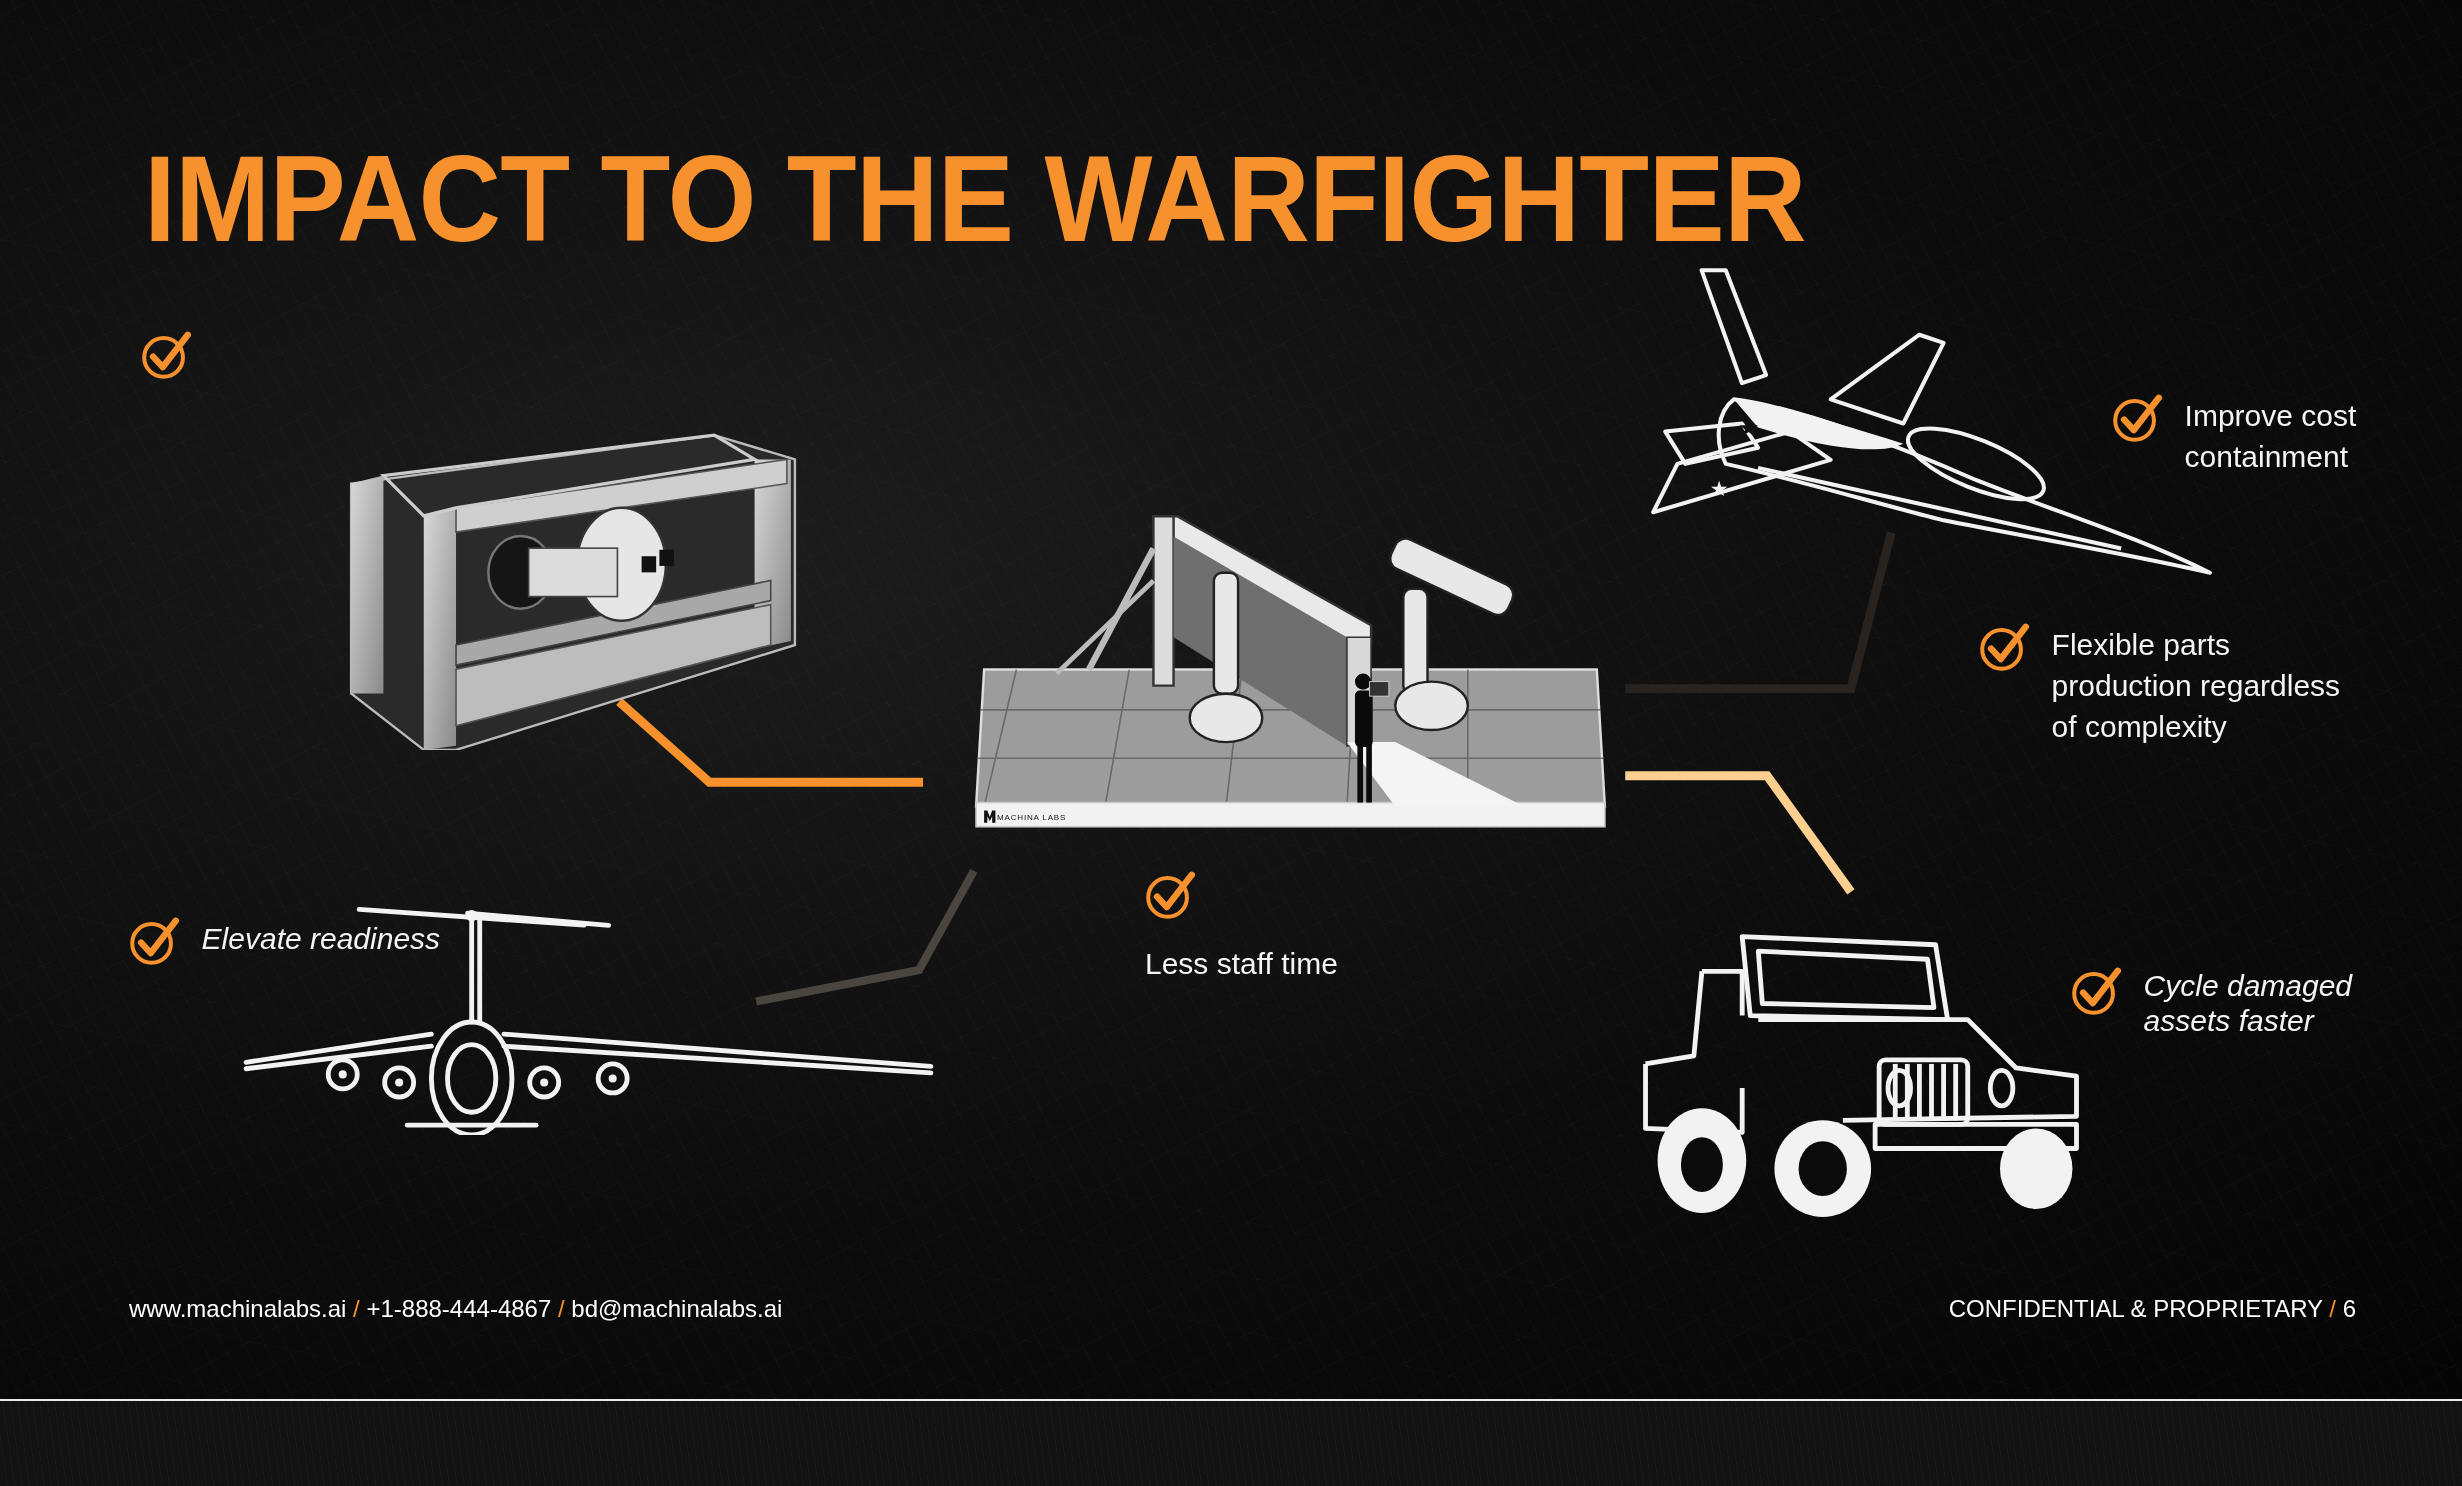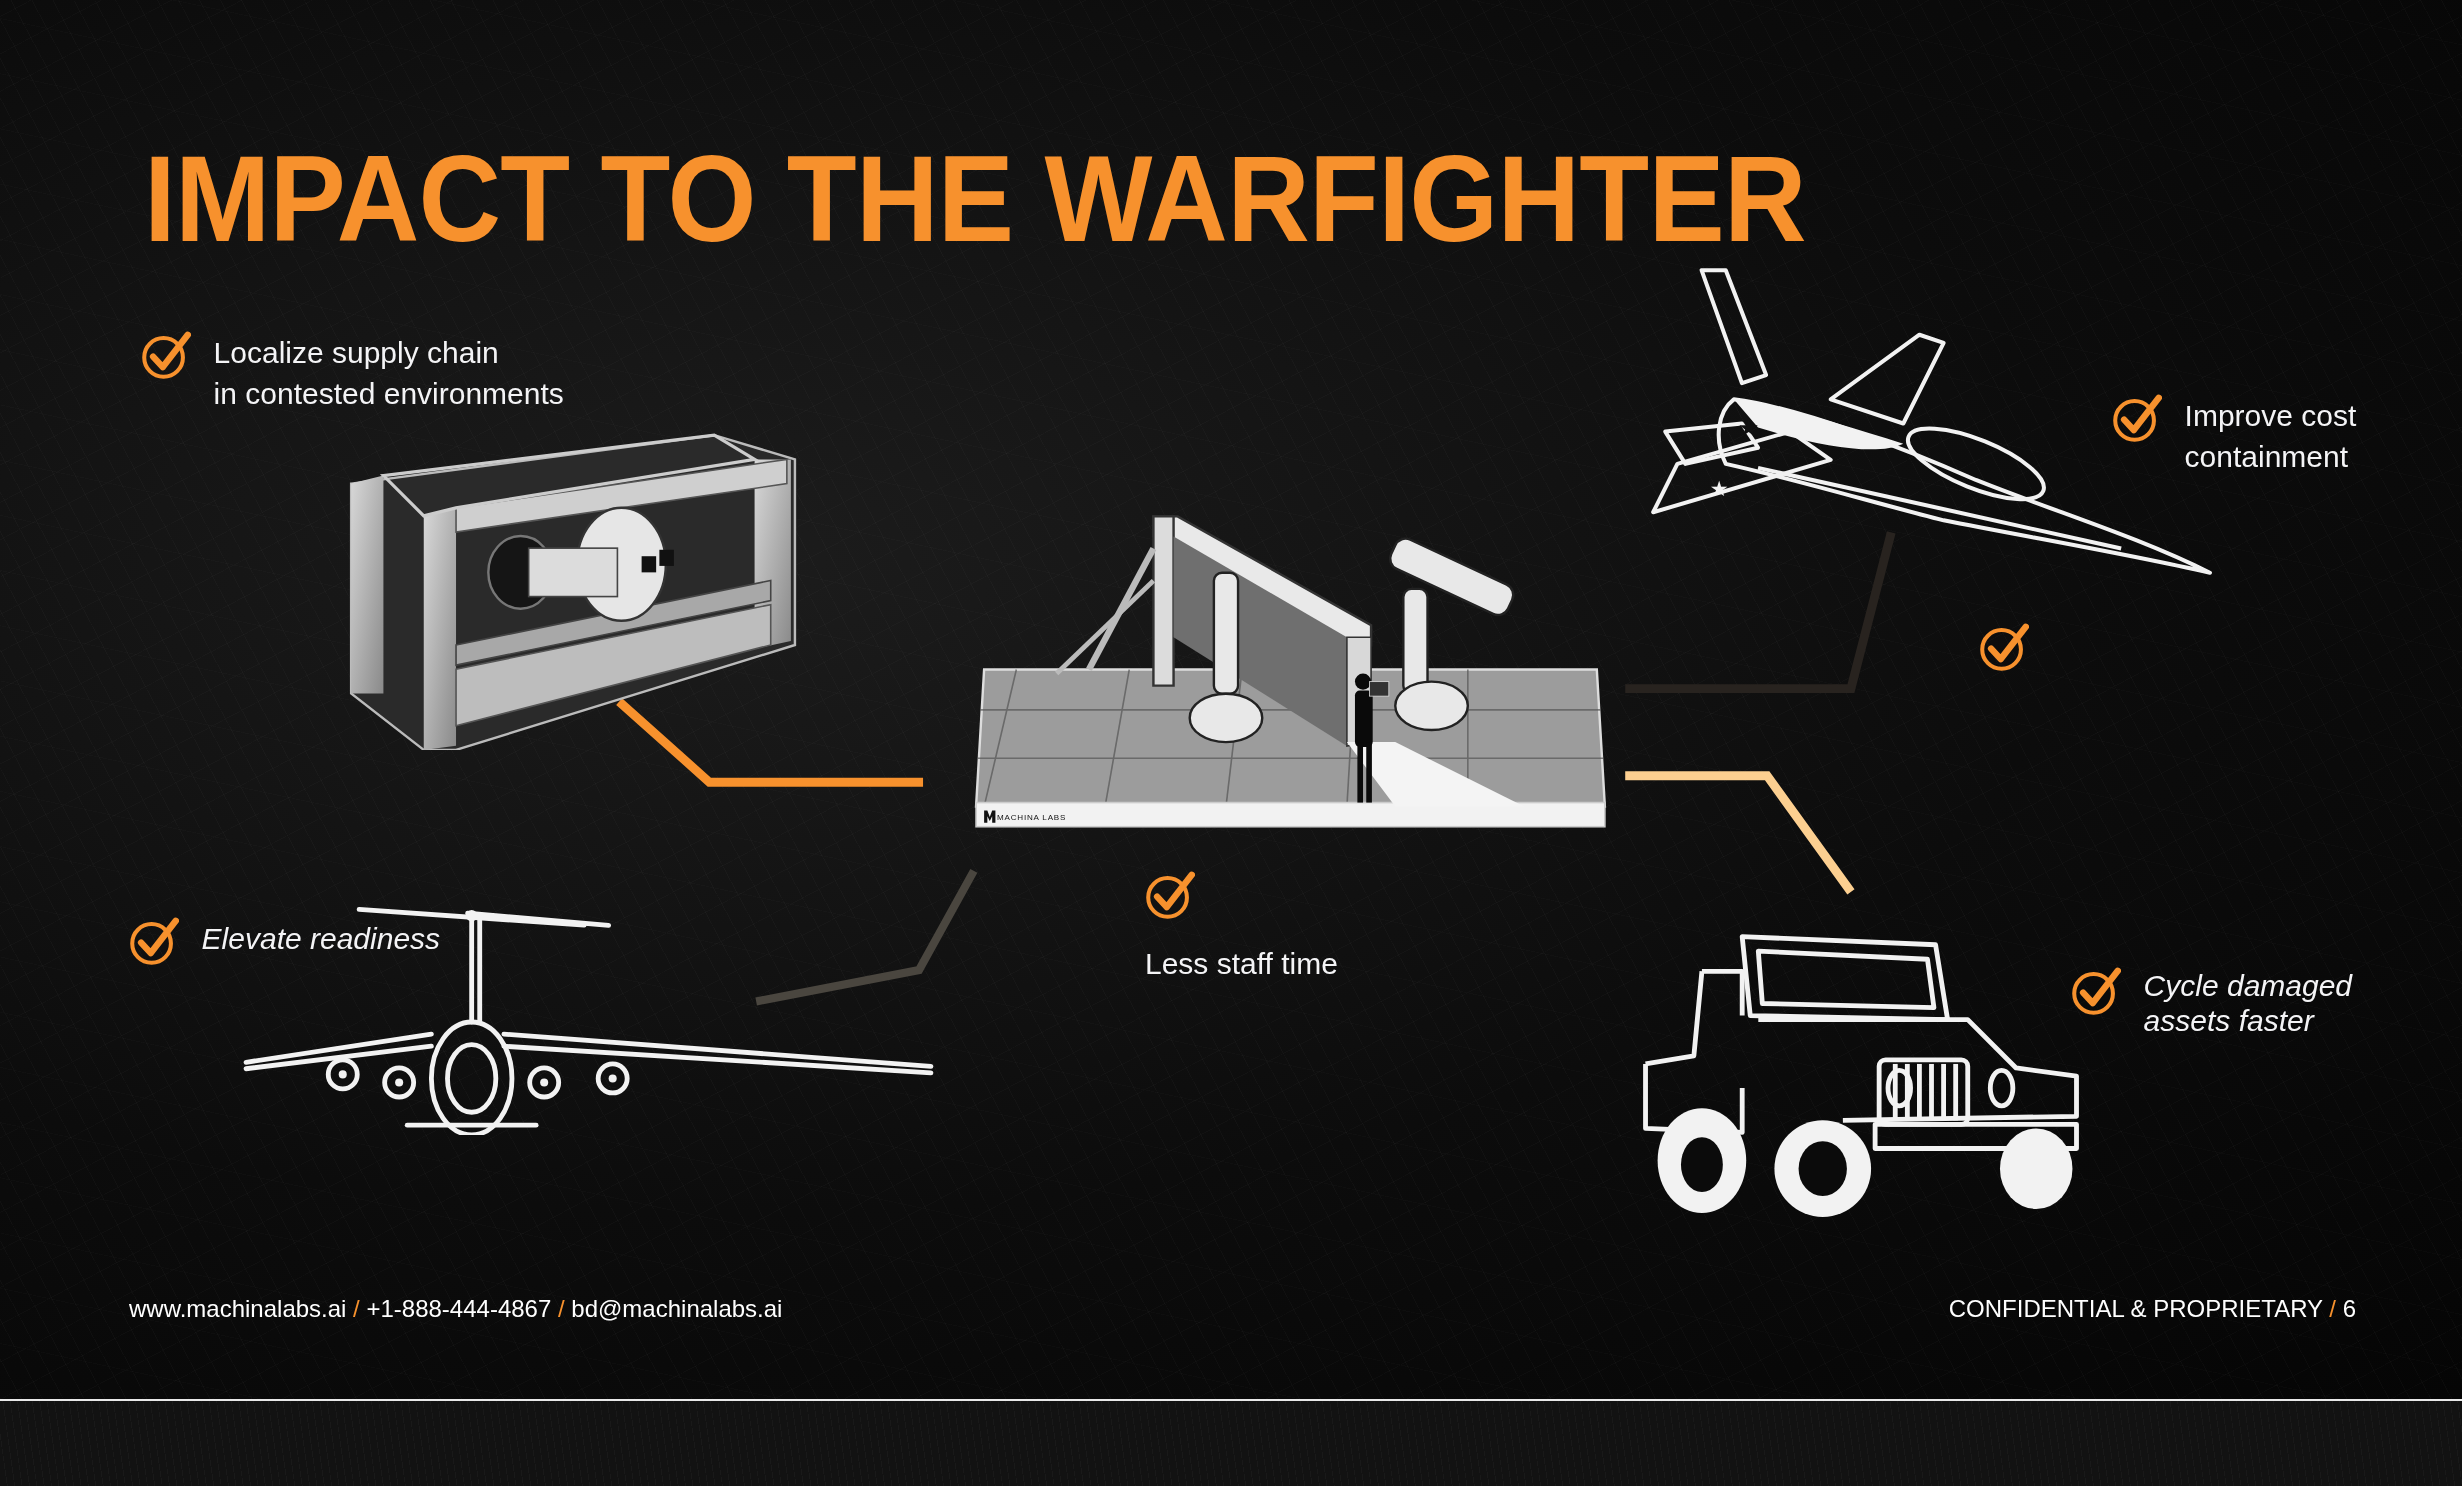--- a/index.html
+++ b/index.html
@@ -190,42 +190,43 @@
     <ellipse cx="90" cy="295" rx="26" ry="34"></ellipse>
     <ellipse cx="240" cy="300" rx="30" ry="34"></ellipse>
   </g>
 </svg>
 
 <div class="bullet" style="left:141px; top:332px;">
   <svg class="check" viewBox="0 0 62 62">
     <circle cx="28" cy="34" r="24" fill="none" stroke="#f7912d" stroke-width="5"></circle>
     <path d="M15,33 L27,46 L58,6" fill="none" stroke="#f7912d" stroke-width="8" stroke-linecap="round" stroke-linejoin="round"></path>
   </svg>
-  <div class="txt">
-    <span>Localize supply chain</span>
-    <span>in contested environments</span>
-  </div>
 </div>
 
 <div class="bullet" style="left:2112px; top:395px;">
   <svg class="check" viewBox="0 0 62 62">
     <circle cx="28" cy="34" r="24" fill="none" stroke="#f7912d" stroke-width="5"></circle>
     <path d="M15,33 L27,46 L58,6" fill="none" stroke="#f7912d" stroke-width="8" stroke-linecap="round" stroke-linejoin="round"></path>
   </svg>
   <div class="txt">
     <span>Improve cost</span>
     <span>containment</span>
   </div>
 </div>
 
 <div class="bullet" style="left:1979px; top:624px;">
   <svg class="check" viewBox="0 0 62 62">
     <circle cx="28" cy="34" r="24" fill="none" stroke="#f7912d" stroke-width="5"></circle>
     <path d="M15,33 L27,46 L58,6" fill="none" stroke="#f7912d" stroke-width="8" stroke-linecap="round" stroke-linejoin="round"></path>
   </svg>
+  <div class="txt">
+    <span>Flexible parts</span>
+    <span>production regardless</span>
+    <span>of complexity</span>
+  </div>
 </div>
 
 <div class="bullet" style="left:1145px; top:872px;flex-direction:column;">
   <svg class="check" viewBox="0 0 62 62">
     <circle cx="28" cy="34" r="24" fill="none" stroke="#f7912d" stroke-width="5"></circle>
     <path d="M15,33 L27,46 L58,6" fill="none" stroke="#f7912d" stroke-width="8" stroke-linecap="round" stroke-linejoin="round"></path>
   </svg>
   <div class="txt">
     <span>Less staff time</span>
   </div>

